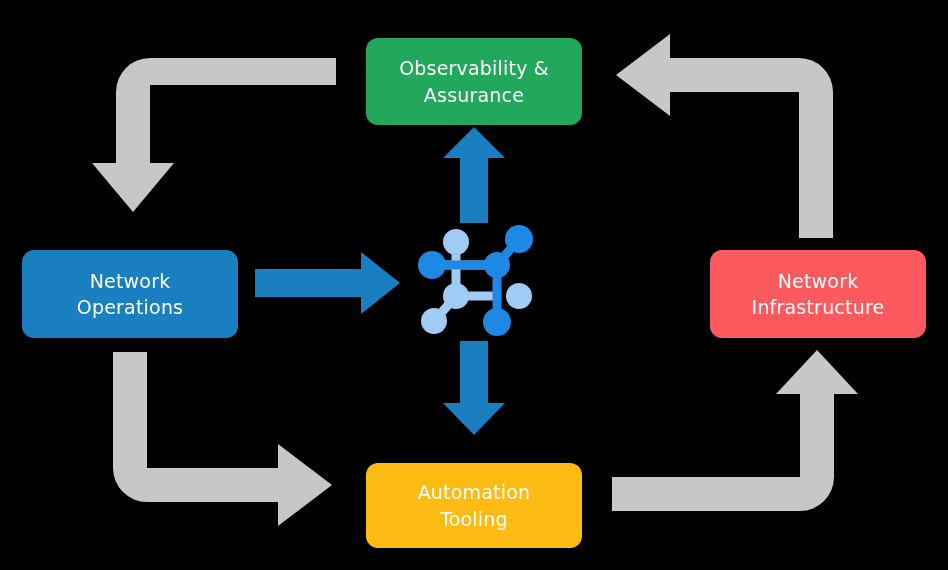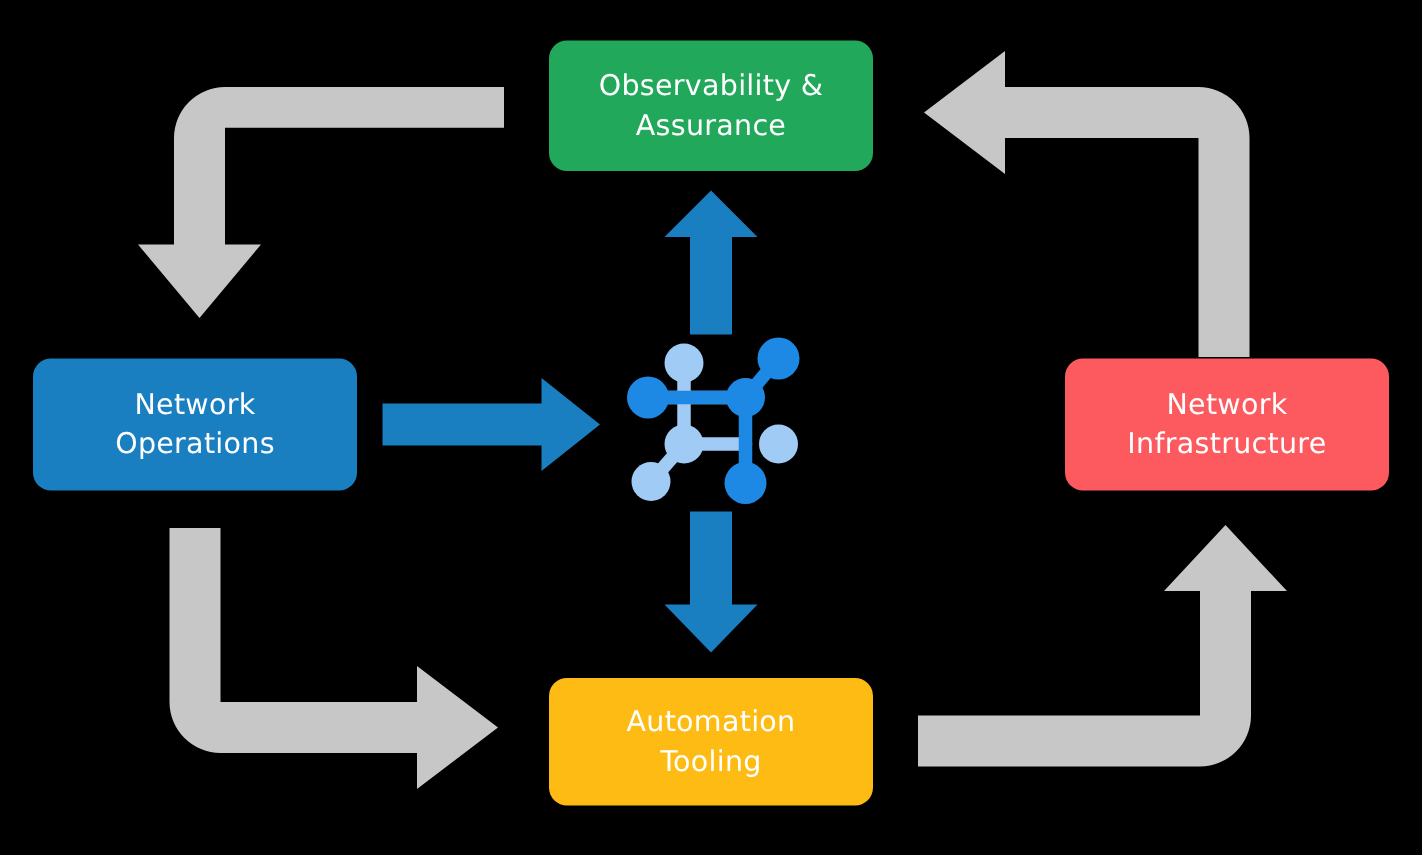--- a/index.html
+++ b/index.html
@@ -34,20 +34,21 @@
     justify-content: center;
     text-align: center;
     color: #ffffff;
     font-size: 19px;
     line-height: 1.38;
     font-weight: 400;
     letter-spacing: 0.2px;
     box-sizing: border-box;
     padding: 0 10px;
     z-index: 5;
+    margin-top: 11px;
   }
   .node-label {
     white-space: pre-line;
     display: block;
   }
   #box-observability {
     left: 366px; top: 27px; width: 216px; height: 87px;
     background: #22a85a;
   }
   #box-network-operations {

